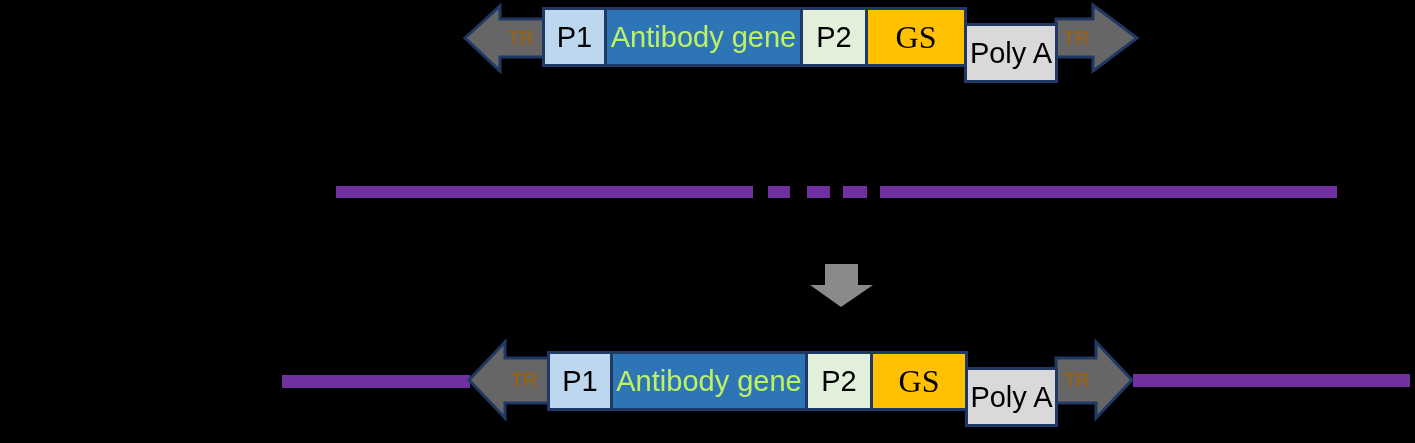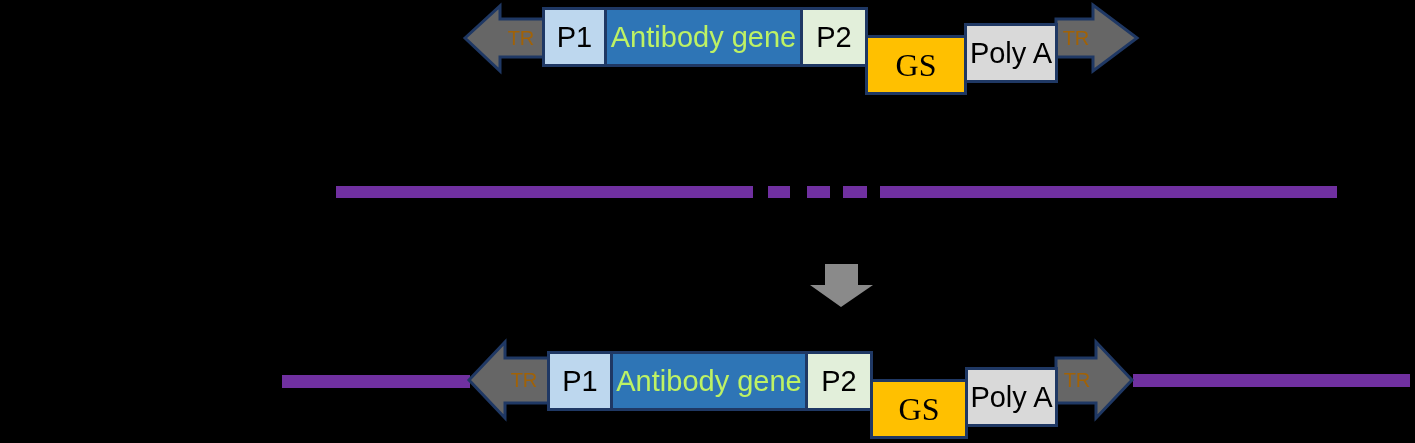--- a/index.html
+++ b/index.html
@@ -32,21 +32,21 @@
     font-size: 29px;
     color: #000000;
     white-space: nowrap;
   }
   .seg + .seg { margin-left: -3px; }
   .row-top { left: 542px; top: 7px; }
   .row-bottom { left: 547px; top: 351px; }
   .fill-p1 { background: #bdd7ee; }
   .fill-ab { background: #2e75b6; color: #bef264; }
   .fill-p2 { background: #e2efda; }
-  .fill-gs { background: #ffc000; font-family: "Liberation Serif", serif; font-size: 32px; margin-top: 28px; }
+  .fill-gs { background: #ffc000; font-family: "Liberation Serif", serif; font-size: 32px; }
   .fill-pa { background: #d9d9d9; margin-top: 16px; }
   .w-p1t { width: 65px; }  .w-abt { width: 199px; } .w-p2t { width: 68px; }
   .w-gst { width: 102px; } .w-pat { width: 94px; }
   .w-p1b { width: 66px; }  .w-abb { width: 198px; } .w-p2b { width: 68px; }
   .w-gsb { width: 98px; }  .w-pab { width: 93px; }
   .tr-label {
     position: absolute;
     width: 60px; height: 44px;
     display: flex;
     align-items: center;

